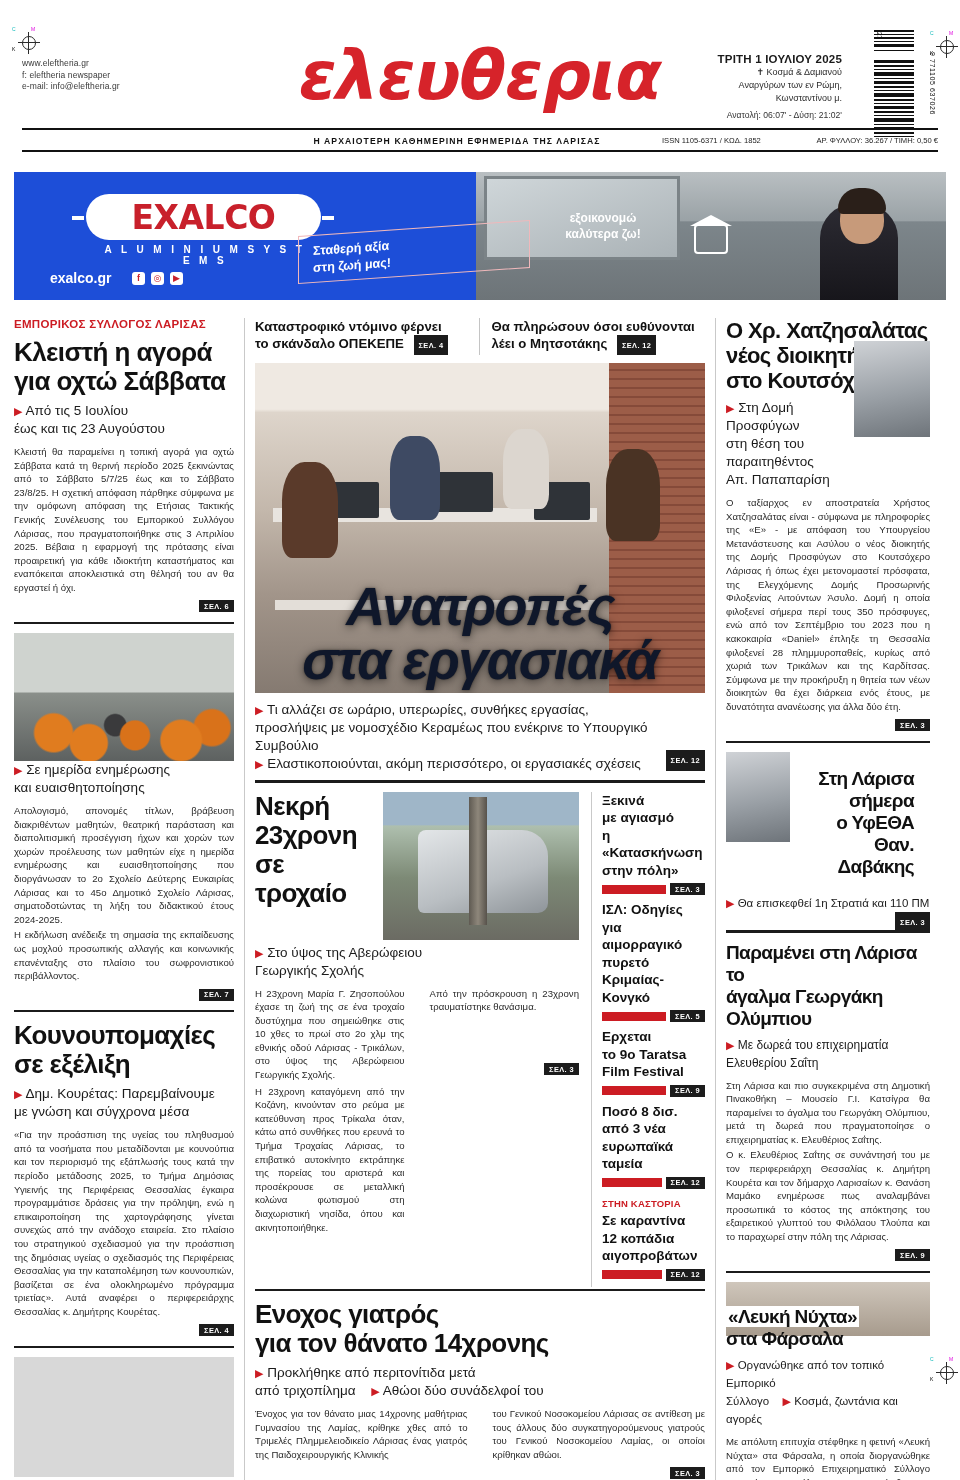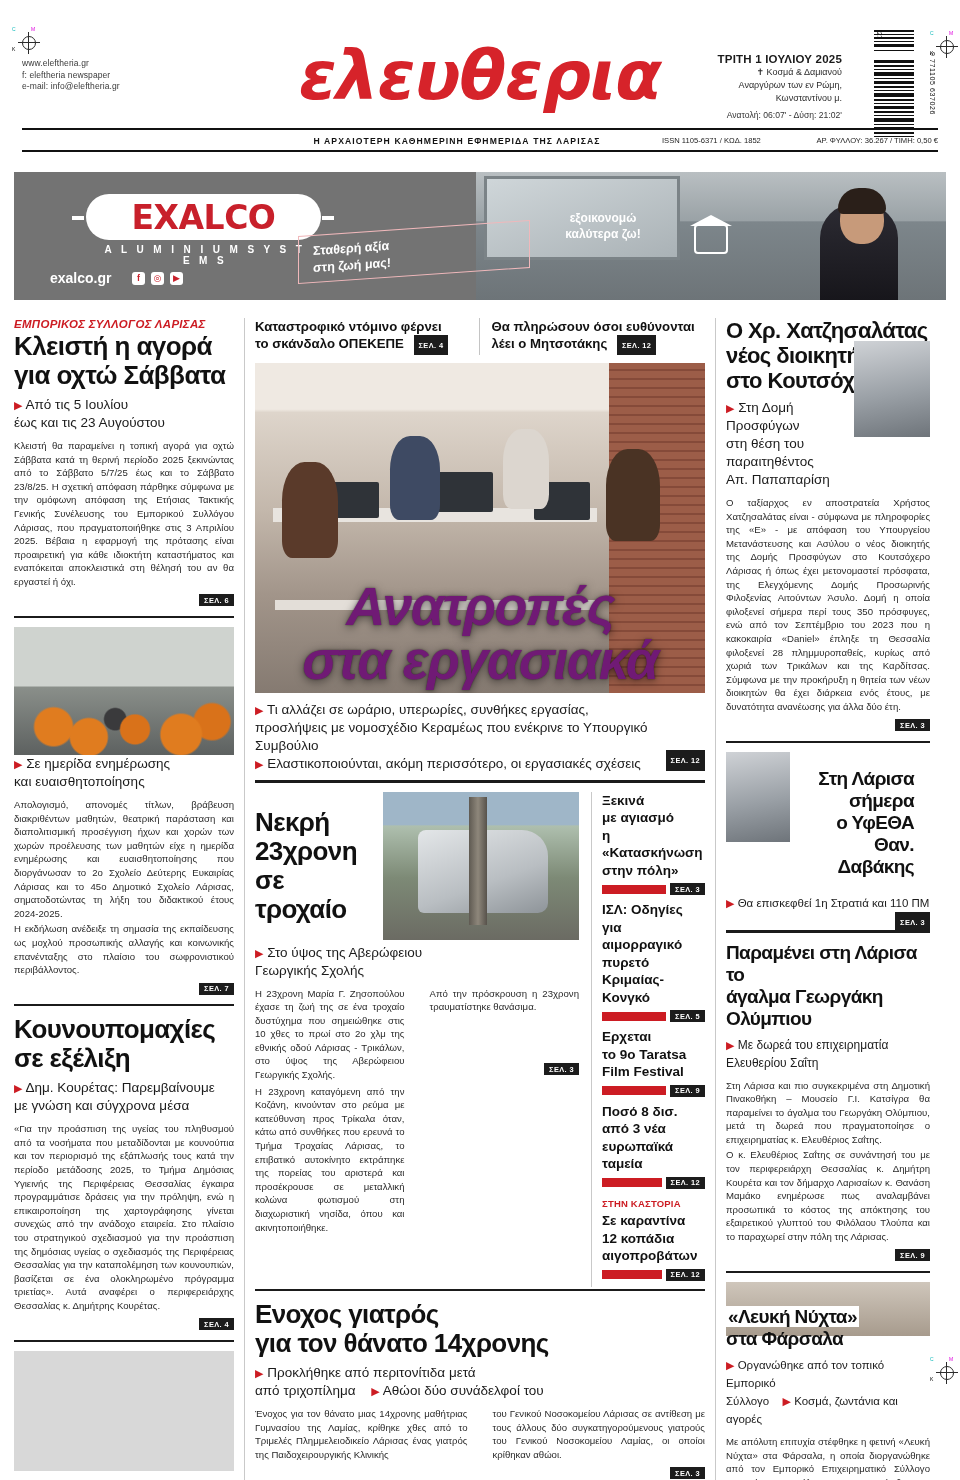--- a/index.html
+++ b/index.html
@@ -61,21 +61,21 @@
     position:absolute; left: 50%; transform: translateX(-58%);
     font-size: 8.6px; font-weight: 700; letter-spacing: 1.1px; color:#111;
   }
   .mh-sub .issn { position:absolute; left: 640px; font-size: 7.6px; color:#222; }
   .mh-sub .folio { position:absolute; right: 0px; font-size: 7.6px; color:#222; }
   .mh-rule-bot { position:absolute; left: 22px; right: 22px; top: 150px; height: 1.5px; background:#111; }
 
   
   .adbanner {
     position:absolute; left: 14px; top: 172px; width: 932px; height: 128px;
-    background: #737373; overflow:hidden;
+    background: #1d4ed8; overflow:hidden;
   }
   .ad-photo {
     position:absolute; right:0; top:0; width: 470px; height: 128px;
     background:
       linear-gradient(180deg,#b9bfc2 0%,#9aa2a6 38%,#7d868b 39%,#6d7478 100%);
   }
   .ad-photo::before{
     content:""; position:absolute; left: 8px; top: 4px; width: 190px; height: 78px;
     background: linear-gradient(160deg,#cfd6d9,#aab2b6); border: 3px solid #7b8387;
   }
@@ -142,22 +142,21 @@
   }
   .vrule { background:#c9c9c9; width:1px; }
   .col { padding: 0 8px; }
   .col.left  { padding-left:0; padding-right: 10px; }
   .col.mid   { padding: 0 10px; }
   .col.right { padding-left: 10px; padding-right: 0; }
 
   
   .kicker {
     color:#cc1c23; font-size: 11.5px; font-weight:700; letter-spacing: .3px;
-    margin-bottom: 2px;
-    font-style: italic;
+    margin-bottom: 8px;
   }
   h2.hl {
     font-size: 26px; line-height: 29px; font-weight: 700; letter-spacing:-.6px;
     color:#111; margin: 2px 0 6px;
   }
   h2.hl.sm { font-size: 22px; line-height: 25px; }
   h2.hl.xs { font-size: 19px; line-height: 22px; }
   .bullets { font-size: 13.5px; line-height: 18px; color:#1b1b1b; margin-bottom: 7px; }
   .tri { color:#cc1c23; font-size: 11px; }
   .body {
@@ -234,21 +233,21 @@
     background: repeating-linear-gradient(0deg,#9c5d48 0 7px,#854a39 7px 9px);
   }
   .mp-desk{
     position:absolute; left: 4%; top: 44%; width: 72%; height: 14px; background:#e8e4df;
     box-shadow: 0 90px 0 -2px #e3ded8;
   }
   .mp-mon{ position:absolute; background:#2f3338; border-radius:2px; }
   .mp-person{ position:absolute; border-radius: 40% 40% 18% 18%; }
   .mainhl {
     position:absolute; left: 0; right: 0; bottom: 6px; text-align:center;
-    color:#701a75; font-size: 54px; line-height: 54px; font-weight:700;
+    color:#0f172a; font-size: 54px; line-height: 54px; font-weight:700;
     letter-spacing: -1.5px;
     text-shadow: 0 2px 10px rgba(0,0,0,.55), 0 0 2px rgba(0,0,0,.5);
     font-style: italic;
   }
 
   
   .brief { margin-bottom: 4px; }
   .brief .t { font-size: 13.5px; line-height: 17.5px; font-weight:600; color:#111; }
   .brief .t.red { color:#cc1c23; font-size: 9.5px; font-weight:700; letter-spacing:.2px; }
   .briefbar { display:flex; align-items:center; gap: 0; margin: 3px 0 6px; }
@@ -474,21 +473,21 @@
         <span class="tri">▶</span>
         <span>Ελαστικοποιούνται, ακόμη περισσότερο, οι εργασιακές σχέσεις</span>
         <span class="sel" style="position:absolute;right:0;bottom:2px;">ΣΕΛ. 12</span>
       </div>
       <div class="hr-thick"></div>
 
       <div style="display:grid;grid-template-columns:1fr 114px;gap:12px;">
 
         <div>
           <div style="display:grid;grid-template-columns:118px 1fr;gap:10px;">
-            <h2 class="hl" style="margin-top:16px;">
+            <h2 class="hl" style="margin-top:0;">
               <span>Νεκρή</span><br>
               <span>23χρονη</span><br>
               <span>σε τροχαίο</span>
             </h2>
             <div class="ph crash"></div>
           </div>
           <div class="bullets" style="margin-top:4px;">
             <span class="tri">▶</span>
             <span>Στο ύψος της Αβερώφειου</span><br>
             <span>Γεωργικής Σχολής</span>

